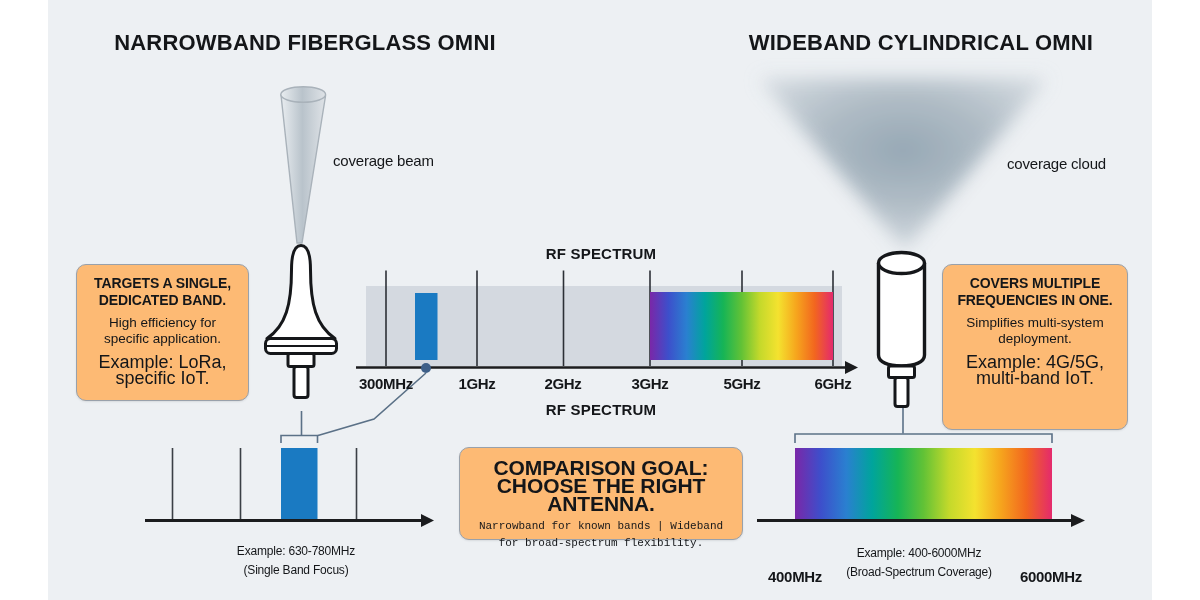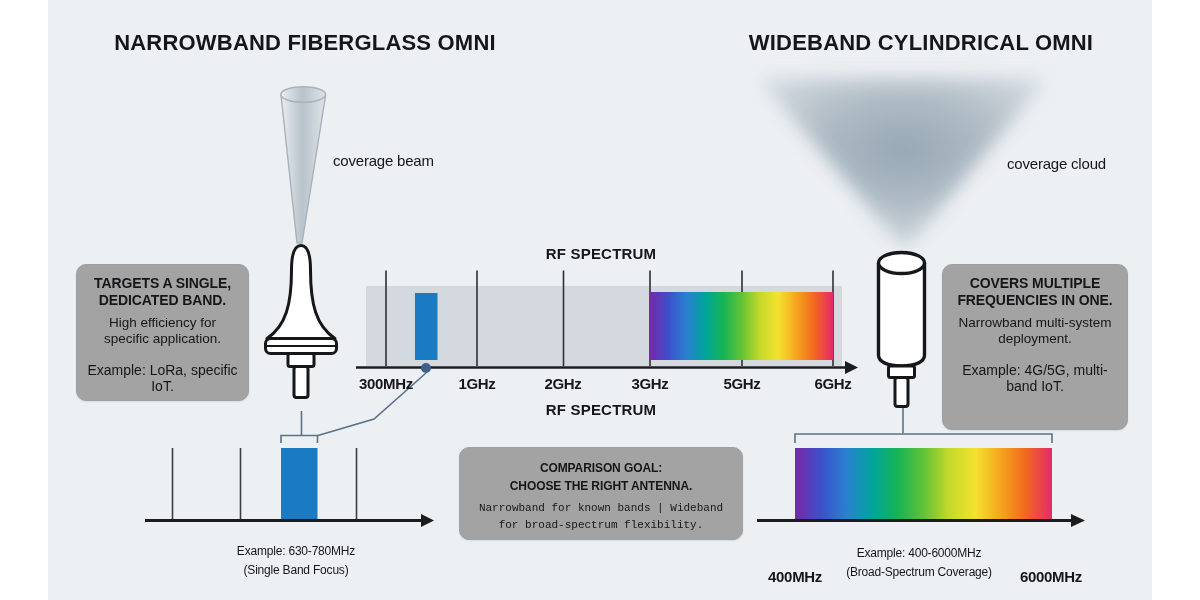--- a/index.html
+++ b/index.html
@@ -4,28 +4,28 @@
 <style>
   html,body{margin:0;padding:0;background:#ffffff;}
   .stage{position:relative;width:1200px;height:600px;background:#ffffff;overflow:hidden;
          font-family:"Liberation Sans",sans-serif;color:var(--text,#141619);padding-left:17px;}
   .content-bg{position:absolute;left:48px;top:0;width:1104px;height:600px;background:var(--content-bg,#edf0f3);}
   svg.layer{position:absolute;left:0;top:0;}
   .abs{position:absolute;}
   .ctr{text-align:center;}
   .title{font-size:22px;font-weight:bold;letter-spacing:.2px;}
   .anno{font-size:15px;letter-spacing:-.2px;}
-  .box{position:absolute;background:#a3a3a3;border:1.5px solid var(--box-border,#99a1ab);
+  .box{position:absolute;background:#fdba74;border:1.5px solid var(--box-border,#99a1ab);
        border-radius:10px;box-shadow:0 1px 2px rgba(30,40,50,.10);text-align:center;
        padding:10px 8px;box-sizing:border-box;}
   .box .h{font-weight:bold;font-size:14px;line-height:16.5px;margin-bottom:7px;letter-spacing:-.1px;}
-  .box .b{font-size:13.5px;line-height:16px;margin-bottom:15px;}
-  .box .e{font-size:14px;line-height:16px;}
+  .box .b{font-size:13.5px;line-height:16px;margin-bottom:7px;}
+  .box .e{font-size:18px;line-height:16px;}
   .box.cmp{padding:11px 14px;}
-  .box.cmp .h{font-size:12px;line-height:18px;margin-bottom:5px;}
+  .box.cmp .h{font-size:21px;line-height:18px;margin-bottom:5px;}
   .box.cmp .b{font-size:11px;line-height:17px;margin-bottom:16px;font-family:Liberation Mono, monospace;}
   .rf-title{font-weight:bold;font-size:15px;letter-spacing:.2px;}
   .tickl{position:absolute;top:375px;width:84px;text-align:center;font-size:15px;
          font-weight:bold;letter-spacing:-.3px;}
   .cap{font-size:12px;line-height:19px;text-align:center;letter-spacing:-.2px;}
   .blabel{font-size:15px;font-weight:bold;letter-spacing:-.3px;margin-top:41px;}
 </style>
 </head>
 <body>
 
@@ -138,21 +138,21 @@
   <div class="abs anno" style="left:1007px;top:155px;">coverage cloud</div>
 
   <div class="box" style="left:76px;top:264px;width:173px;height:137px;">
     <div class="h">TARGETS A SINGLE, DEDICATED BAND.</div>
     <div class="b">High efficiency for specific application.</div>
     <div class="e">Example: LoRa, specific IoT.</div>
   </div>
 
   <div class="box" style="left:942px;top:264px;width:186px;height:166px;">
     <div class="h">COVERS MULTIPLE FREQUENCIES IN ONE.</div>
-    <div class="b">Narrowband multi-system deployment.</div>
+    <div class="b">Simplifies multi-system deployment.</div>
     <div class="e">Example: 4G/5G, multi-band IoT.</div>
   </div>
 
   <div class="abs rf-title ctr" style="left:501px;top:245px;width:200px;">RF SPECTRUM</div>
   <div class="abs rf-title ctr" style="left:501px;top:401px;width:200px;">RF SPECTRUM</div>
 
   <div class="tickl" style="left:344px;">300MHz</div>
   <div class="tickl" style="left:435px;">1GHz</div>
   <div class="tickl" style="left:521px;">2GHz</div>
   <div class="tickl" style="left:608px;">3GHz</div>

